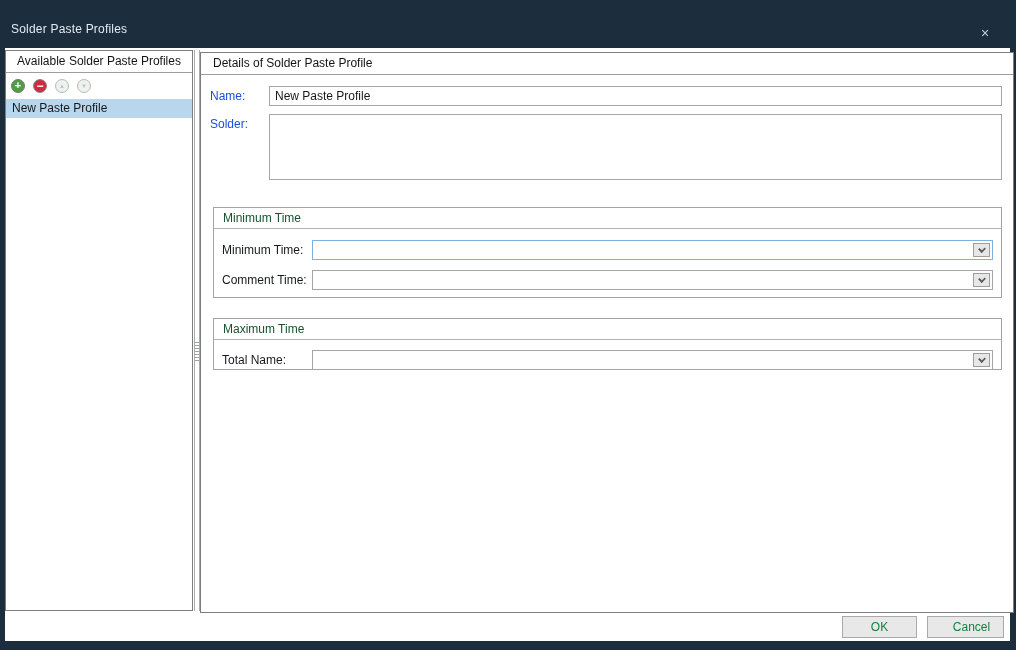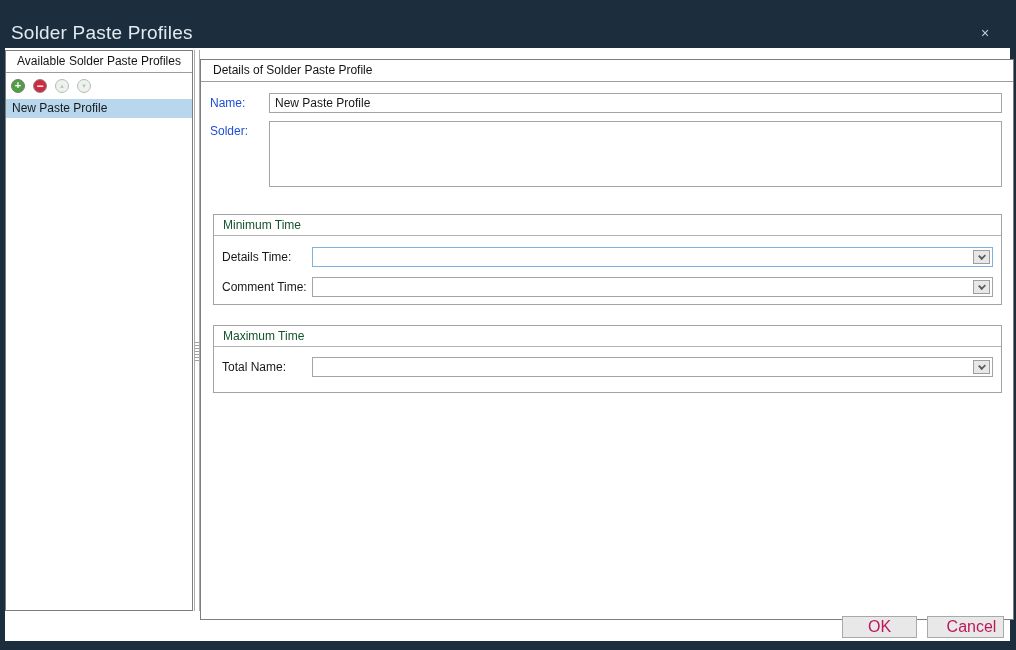--- a/index.html
+++ b/index.html
@@ -11,21 +11,21 @@
   }
   .window {
     position: relative;
     width: 1016px; height: 650px;
     background: #1c2e3e;
   }
   
   .titlebar { position: absolute; left: 0; top: 0; width: 100%; height: 48px; }
   .title {
     position: absolute; left: 11px; top: 22px;
-    font-size: 19px; color: #e2eaf1; letter-spacing: .2px;
+    font-size: 12px; color: #e2eaf1; letter-spacing: .2px;
   }
   .close-btn {
     position: absolute; right: 22px; top: 24px;
     width: 18px; height: 18px;
     color: #c3cdd5; font-size: 14px; line-height: 18px; text-align: center;
     cursor: default;
   }
   
   .content {
     position: absolute; left: 5px; top: 48px;
@@ -71,21 +71,21 @@
     border-left: 1px solid #ababab; border-right: 1px solid #ababab;
     background: #fff;
   }
   .splitter .grip {
     position: absolute; left: 0; top: 292px;
     width: 4px; height: 19px;
     background: repeating-linear-gradient(#98a2a8 0 1px, transparent 1px 3px);
   }
   
   .right-panel {
-    position: absolute; left: 195px; top: 11px;
+    position: absolute; left: 195px; top: 4px;
     width: 814px; height: 561px;
     background: #fff;
     border: 1px solid #7d7d7d;
   }
   .right-panel .panel-header { padding-left: 12px; text-align: left; }
   .rp-body { position: relative; width: 100%; height: calc(100% - 22px); }
   .field-label {
     position: absolute; left: 9px;
     font-size: 12px; color: #1d4ed8; line-height: 20px;
   }
@@ -141,21 +141,21 @@
     display: block; margin: 2px auto 0;
     width: 6px; height: 6px;
     border-left: 2px solid #585c60; border-bottom: 2px solid #585c60;
     transform: rotate(-45deg) scale(1, .85);
   }
   
   .btn {
     position: absolute; top: 568px; height: 22px;
     background: #e8e8e8; border: 1px solid #a9a9a9;
     font-family: "Liberation Sans", sans-serif;
-    font-size: 16px; color: #be185d;
+    font-size: 12px; color: #15803d;
     display: flex; align-items: center; justify-content: center;
     cursor: default;
   }
   .btn-ok { left: 837px; width: 75px; }
   .btn-cancel { left: 922px; width: 77px; padding-left: 12px; }
 </style>
 </head>
 <body>
 
 <div class="window">
@@ -196,38 +196,38 @@
 
         <span class="field-label" style="top:11px">Name:</span>
         <input class="text-input" style="top: 11px;" value="New Paste Profile">
 
         <span class="field-label" style="top:39px">Solder:</span>
         <textarea class="comment-area" style=""></textarea>
 
         <div class="group-box" style="top:132px; height:91px">
           <div class="group-header">Minimum Time</div>
           <div class="group-body">
-            <span class="g-label" style="top:11px">Details Time:</span>
+            <span class="g-label" style="top:11px">Minimum Time:</span>
             <div class="combo focused" style="top:11px">
               <span class="combo-value"></span>
               <span class="combo-btn">
                   <i class="chevron-down"></i>
                 </span>
             </div>
             <span class="g-label" style="top:41px">Comment Time:</span>
             <div class="combo" style="top:41px">
               <span class="combo-value"></span>
               <span class="combo-btn">
                   <i class="chevron-down"></i>
                 </span>
             </div>
           </div>
         </div>
 
-        <div class="group-box" style="top:243px; height:68px">
+        <div class="group-box" style="top:243px; height:52px">
           <div class="group-header">Maximum Time</div>
           <div class="group-body">
             <span class="g-label" style="top:10px">Total Name:</span>
             <div class="combo" style="top:10px">
               <span class="combo-value"></span>
               <span class="combo-btn">
                   <i class="chevron-down"></i>
                 </span>
             </div>
           </div>

